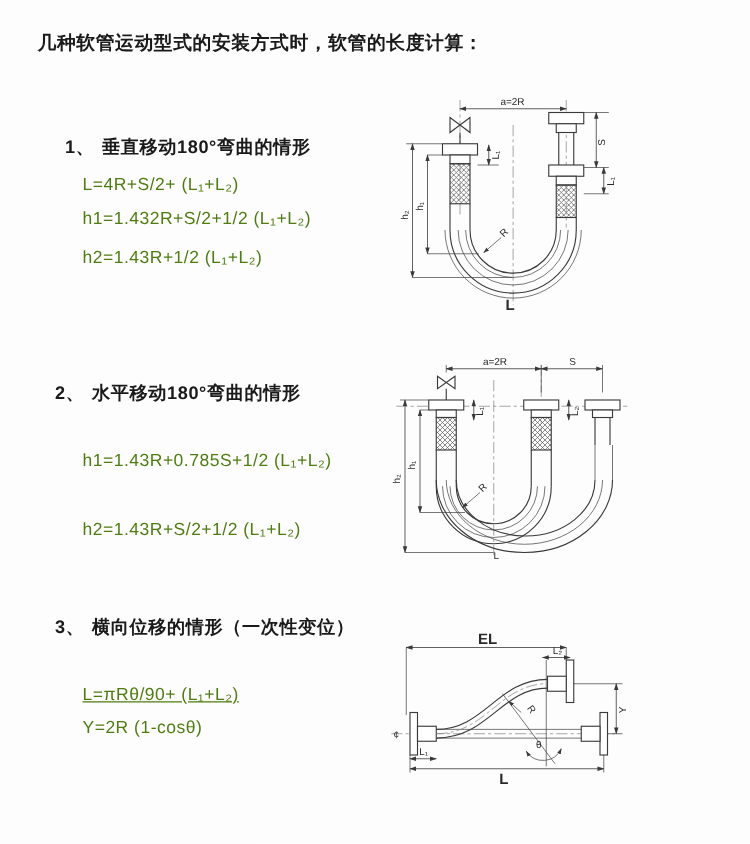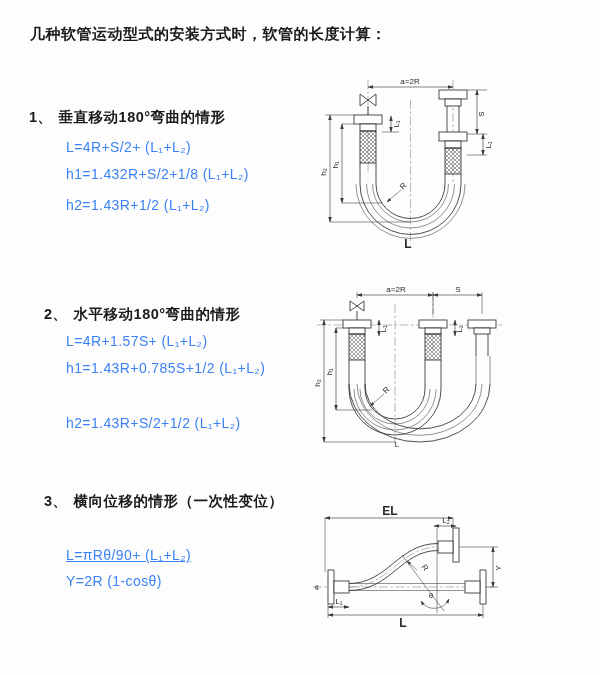--- a/index.html
+++ b/index.html
@@ -5,50 +5,49 @@
   html,body{margin:0;padding:0;background:#ffffff;}
   .page{
     position:relative;width:600px;height:675px;background:#fdfdfd;
     font-family:"Liberation Sans","DejaVu Sans",sans-serif;color:#1a1a1a;
     overflow:hidden;
   }
   .abs{position:absolute;white-space:nowrap;}
   .title{font-size:15px;font-weight:700;letter-spacing:0.5px;}
   .sec-heading{font-size:14.5px;font-weight:700;letter-spacing:0.5px;}
   .sec-heading .num{margin-right:6px;}
-  .formula{font-size:14px;font-weight:500;letter-spacing:0.4px;color:#3b82f6;}
+  .formula{font-size:14px;font-weight:500;letter-spacing:0.4px;color:#4d7c0f;}
   svg{position:absolute;overflow:visible;}
   svg text{font-family:"Liberation Sans","DejaVu Sans",sans-serif;fill:#2a2a2a;}
   .dimtxt{font-size:8px;}
   .biglbl{font-size:12px;font-weight:700;}
   .lin{stroke:#3a3a3a;stroke-width:0.9;fill:none;}
   .thin{stroke:#4a4a4a;stroke-width:0.6;fill:none;}
   .dim{stroke:#4a4a4a;stroke-width:0.7;fill:none;}
   .cl{stroke:#8a8a8a;stroke-width:0.6;fill:none;stroke-dasharray:9 2.5 2.5 2.5;}
   .flange{fill:#ffffff;stroke:#3a3a3a;stroke-width:0.9;}
   .hosebody{stroke:#3a3a3a;stroke-width:0.9;}
 </style>
 </head>
 <body>
 
 <div class="page">
 
   <div class="abs title" style="left:30px;top:25px;">几种软管运动型式的安装方式时，软管的长度计算：</div>
 
-  <div class="abs sec-heading" style="left:29px;top:108px;">
+  <div class="abs sec-heading" style="left:52px;top:108px;">
     <span class="num">1、</span><span>垂直移动180°弯曲的情形</span>
   </div>
   <div class="abs formula" style="left:66px;top:139px;">L=4R+S/2+ (L₁+L₂)</div>
-  <div class="abs formula" style="left:66px;top:166px;">h1=1.432R+S/2+1/8 (L₁+L₂)</div>
+  <div class="abs formula" style="left:66px;top:166px;">h1=1.432R+S/2+1/2 (L₁+L₂)</div>
   <div class="abs formula" style="left:66px;top:197px;">h2=1.43R+1/2 (L₁+L₂)</div>
 
   <div class="abs sec-heading" style="left:44px;top:305px;">
     <span class="num">2、</span><span>水平移动180°弯曲的情形</span>
   </div>
-  <div class="abs formula" style="left:66px;top:333px;">L=4R+1.57S+ (L₁+L₂)</div>
   <div class="abs formula" style="left:66px;top:360px;">h1=1.43R+0.785S+1/2 (L₁+L₂)</div>
   <div class="abs formula" style="left:66px;top:387px;margin-top:28px;">h2=1.43R+S/2+1/2 (L₁+L₂)</div>
 
   <div class="abs sec-heading" style="left:44px;top:492px;">
     <span class="num">3、</span><span>横向位移的情形（一次性变位）</span>
   </div>
   <div class="abs formula" style="left:66px;top:547px;text-decoration:underline;">L=πRθ/90+ (L₁+L₂)</div>
   <div class="abs formula" style="left:66px;top:573px;">Y=2R (1-cosθ)</div>
 
   <svg style="left:315px;top:72px;" width="195" height="180" viewBox="0 0 195 180">

